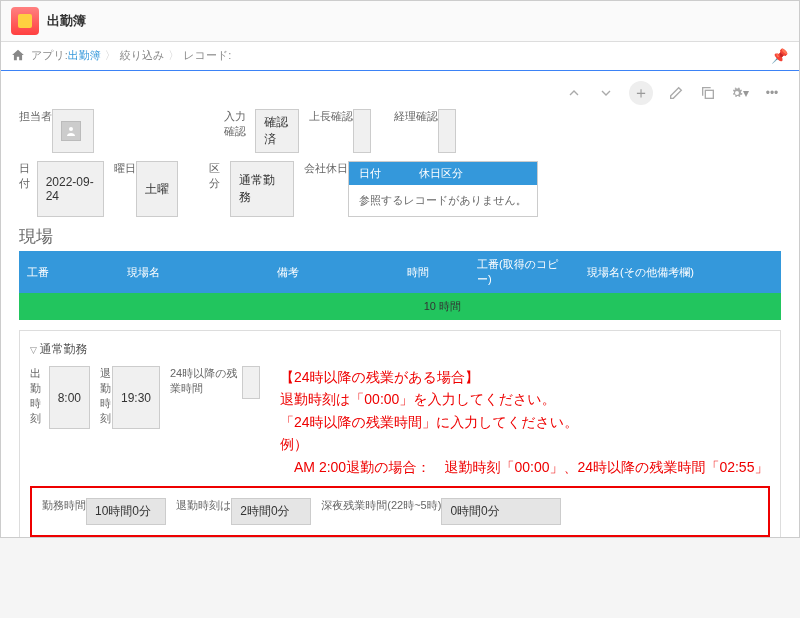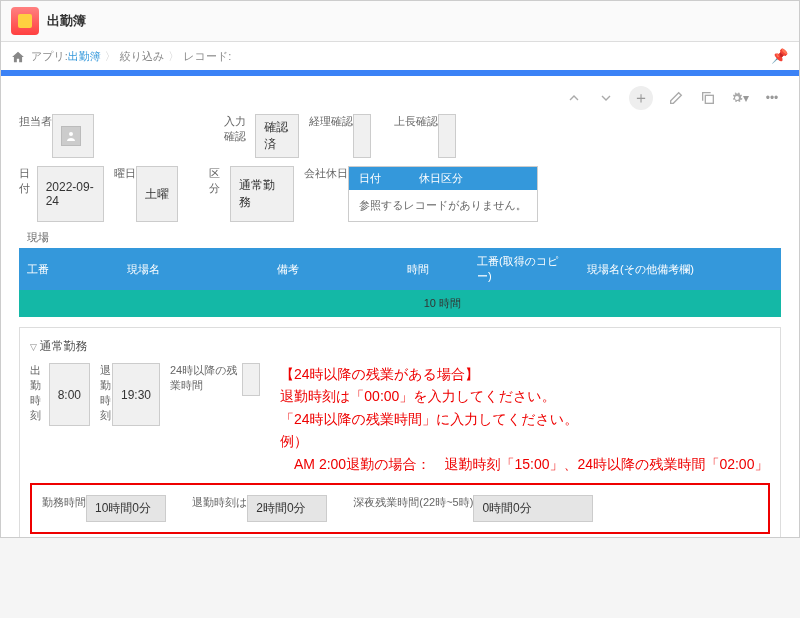--- a/index.html
+++ b/index.html
@@ -2,50 +2,50 @@
 <html><head>
 <meta charset="utf-8">
 <style>
 * { box-sizing: border-box; margin: 0; padding: 0; }
 body { font-family: "Hiragino Kaku Gothic Pro", "Meiryo", sans-serif; font-size: 12px; background: #f5f5f5; color: #333; }
 .app { width: 800px; height: 538px; background: #fff; border: 1px solid #ccc; overflow: hidden; display: flex; flex-direction: column; }
 .header { display: flex; align-items: center; padding: 6px 10px; border-bottom: 1px solid #ddd; background: #fafafa; }
 .app-icon { width: 28px; height: 28px; background: linear-gradient(#ff8080,#ff4040); border-radius: 4px; margin-right: 8px; display: flex; align-items: center; justify-content: center; }
 .app-icon-inner { width: 14px; height: 14px; background: #ffd040; border-radius: 2px; }
 .header-title { font-weight: bold; font-size: 13px; }
-.breadcrumb { display: flex; align-items: flex-end; padding: 6px 10px; border-bottom: 6px solid #3b82f6; background: #fff; font-size: 11px; }
+.breadcrumb { display: flex; align-items: flex-start; padding: 6px 10px; border-bottom: 1px solid #3b82f6; background: #fff; font-size: 11px; }
 .breadcrumb .home { width: 14px; height: 14px; margin-right: 6px; }
 .breadcrumb span { color: #888; }
 .breadcrumb .sep { margin: 0 4px; color: #ccc; }
 .breadcrumb .app-link { color: #3498db; }
 .bookmark { margin-left: auto; color: #3498db; font-size: 14px; }
 .toolbar { display: flex; justify-content: flex-end; align-items: center; padding: 10px 18px 4px; gap: 14px; }
 .toolbar .icon { color: #999; cursor: pointer; width: 18px; height: 18px; display: flex; align-items: center; justify-content: center; }
 .toolbar .plus { width: 24px; height: 24px; border-radius: 50%; background: #eee; display: flex; align-items: center; justify-content: center; font-size: 16px; color: #999; }
 .content { padding: 0 18px 10px; overflow-y: auto; flex: 1; }
 .row { display: flex; gap: 10px; margin-bottom: 8px; }
 .field { display: flex; flex-direction: row; }
 .label { font-size: 11px; color: #666; margin-bottom: 3px; }
 .input-like { border: 1px solid #ccc; background: #f0f0f0; padding: 4px 8px; min-height: 24px; font-size: 12px; display: flex; align-items: center; }
 .user-icon-box { width: 20px; height: 20px; background: #ccc; border: 1px solid #bbb; display: inline-flex; align-items: center; justify-content: center; margin-right: 4px; }
 .user-icon-box svg { width: 12px; height: 12px; fill: #fff; }
 .holiday-table { border: 1px solid #ccc; }
 .holiday-header { display: flex; background: #3498db; color: #fff; }
 .holiday-header > div { padding: 4px 10px; font-size: 11px; }
 .holiday-body { padding: 8px 10px; font-size: 11px; color: #666; }
-.section-label { font-size: 11px; color: #666; margin: 6px 8px 3px; }
+.section-label { font-size: 17px; color: #666; margin: 6px 0 3px; }
 .site-table { width: 100%; border-collapse: collapse; }
 .site-table th { background: #3498db; color: #fff; font-weight: normal; font-size: 11px; padding: 6px 8px; text-align: left; }
-.site-table td { background: #14b8a6; padding: 6px 8px; font-size: 11px; }
+.site-table td { background: #22c55e; padding: 6px 8px; font-size: 11px; }
 .panel { border: 1px solid #ddd; padding: 10px; margin-top: 10px; }
 .panel-title { font-size: 12px; color: #555; margin-bottom: 8px; cursor: pointer; }
 .panel-title::before { content: "▽ "; font-size: 9px; color: #888; }
 .work-times { display: flex; gap: 10px; align-items: flex-start; }
 .note { color: #e00; font-size: 14px; line-height: 1.6; padding-left: 10px; }
-.red-box { border: 2px solid #e00; padding: 10px; margin-top: 8px; display: flex; gap: 26px; }
+.red-box { border: 2px solid #e00; padding: 10px; margin-top: 8px; display: flex; gap: 10px; }
 .readonly-val { border: 1px solid #ccc; background: #e5e5e5; padding: 4px 8px; text-align: left; min-width: 80px; font-size: 12px; }
 .remarks-box { border: 1px solid #ccc; background: #f0f0f0; height: 24px; width: 100%; }
 </style>
 </head>
 <body>
 
 <div class="app">
   <div class="header">
     <div class="app-icon">
         <div class="app-icon-inner"></div>
@@ -109,25 +109,25 @@
             </span>
           <span></span>
         </div>
       </div>
       <div style="width:15px"></div>
       <div class="field" style="width:75px">
         <div class="label">入力確認</div>
         <div class="input-like">確認済</div>
       </div>
       <div class="field" style="width:75px">
+        <div class="label">上長確認</div>
+        <div class="input-like"></div>
+      </div>
+      <div class="field" style="width:75px">
         <div class="label">経理確認</div>
-        <div class="input-like"></div>
-      </div>
-      <div class="field" style="width:75px">
-        <div class="label">上長確認</div>
         <div class="input-like"></div>
       </div>
     </div>
 
     <div class="row">
       <div class="field" style="width:85px">
         <div class="label">日付</div>
         <div class="input-like">2022-09-24</div>
       </div>
       <div class="field" style="width:85px">
@@ -187,21 +187,21 @@
         </div>
         <div class="field" style="width:90px">
           <div class="label">24時以降の残業時間</div>
           <div class="input-like"></div>
         </div>
         <div class="note">
           <div>【24時以降の残業がある場合】</div>
           <div>退勤時刻は「00:00」を入力してください。</div>
           <div>「24時以降の残業時間」に入力してください。</div>
           <div>例）</div>
-          <div>　AM 2:00退勤の場合：　退勤時刻「15:00」、24時以降の残業時間「02:00」</div>
+          <div>　AM 2:00退勤の場合：　退勤時刻「00:00」、24時以降の残業時間「02:55」</div>
         </div>
       </div>
       <div class="red-box">
         <div class="field">
           <div class="label">勤務時間</div>
           <div class="readonly-val">10時間0分</div>
         </div>
         <div class="field">
           <div class="label">退勤時刻は</div>
           <div class="readonly-val">2時間0分</div>

